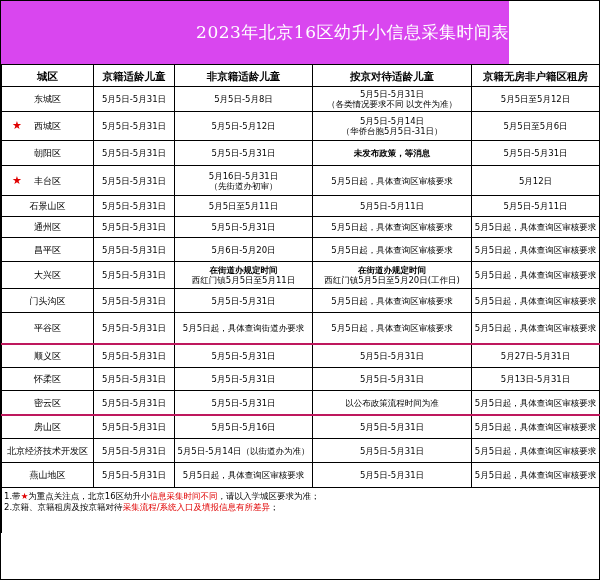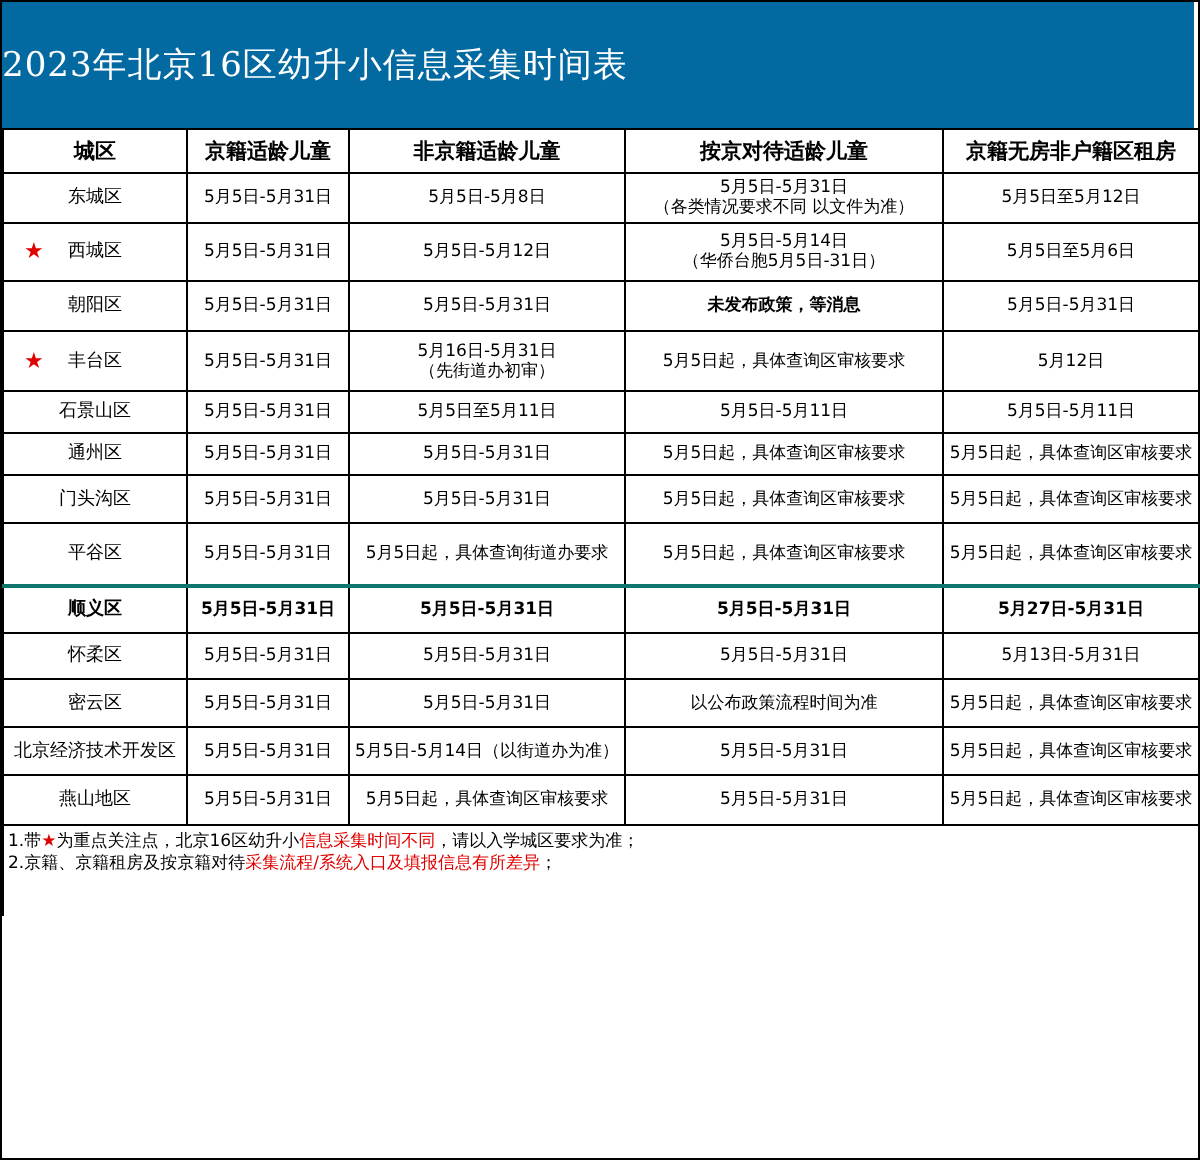--- a/index.html
+++ b/index.html
@@ -1,29 +1,29 @@
 <!DOCTYPE html>
 <html><head>
 <meta charset="utf-8">
 <style>
   html, body { margin: 0; padding: 0; background: #ffffff; }
   body { width: 600px; height: 580px; position: relative; overflow: hidden; font-family: "DejaVu Sans", "Liberation Sans", sans-serif; color: #000; }
   .sheet { position: absolute; left: 0; top: 0; width: 598px; height: 578px; border: 1px solid #000; background: #fff; }
-  .title-bar { position: absolute; left: 0; top: 0; width: 596px; height: 63px; background: #0369a1; display: flex; align-items: center; justify-content: flex-start; }
+  .title-bar { position: absolute; left: 0; top: 0; width: 508px; height: 63px; background: #d946ef; display: flex; align-items: center; justify-content: flex-end; }
   .title-bar span { color: #ffffff; font-family: "DejaVu Serif", "Liberation Serif", serif; font-size: 17px; letter-spacing: 0.5px; }
   table { position: absolute; left: 0; top: 63px; border-collapse: collapse; table-layout: fixed; width: 598px; }
   col.c1 { width: 92px; } col.c2 { width: 81px; } col.c3 { width: 138px; } col.c4 { width: 159px; } col.c5 { width: 128px; }
   td, th { border: 1px solid #000; text-align: center; vertical-align: middle; padding: 0 2px; font-size: 8.5px; line-height: 10px; overflow: hidden; }
   th { font-size: 10.5px; font-weight: bold; height: 21px; }
   .district { position: relative; font-size: 9px; }
   .star { position: absolute; left: 10px; top: 50%; transform: translateY(-50%); color: #e00000; font-size: 11px; }
   .bold { font-weight: bold; }
   .note-row td { text-align: left; vertical-align: top; padding: 3px 2px; font-size: 8.5px; line-height: 11px; border-bottom: none; }
   .red { color: #e00000; }
-  .thick-top td { border-top: 2px solid #0f766e; font-weight: bold; }
+  .thick-top td { border-top: 2px solid #be185d; }
 </style>
 </head>
 <body>
 
 <div class="sheet">
   <div class="title-bar">
     <span>2023年北京16区幼升小信息采集时间表</span>
   </div>
 
   <table>
@@ -131,20 +131,52 @@
             <div>5月5日-5月31日</div>
           </td>
           <td style="height: 20px;">
             <div>5月5日起，具体查询区审核要求</div>
           </td>
           <td style="height: 20px;">
             <div>5月5日起，具体查询区审核要求</div>
           </td>
         </tr>
         <tr>
+          <td class="district" style="height: 23px;"><span>昌平区</span></td>
+          <td style="height: 23px;">
+            <div>5月5日-5月31日</div>
+          </td>
+          <td style="height: 23px;">
+            <div>5月6日-5月20日</div>
+          </td>
+          <td style="height: 23px;">
+            <div>5月5日起，具体查询区审核要求</div>
+          </td>
+          <td style="height: 23px;">
+            <div>5月5日起，具体查询区审核要求</div>
+          </td>
+        </tr>
+        <tr>
+          <td class="district" style="height: 26px;"><span>大兴区</span></td>
+          <td style="height: 26px;">
+            <div>5月5日-5月31日</div>
+          </td>
+          <td style="height: 26px;">
+            <div class="bold">在街道办规定时间</div>
+            <div>西红门镇5月5日至5月11日</div>
+          </td>
+          <td style="height: 26px;">
+            <div class="bold">在街道办规定时间</div>
+            <div>西红门镇5月5日至5月20日(工作日)</div>
+          </td>
+          <td style="height: 26px;">
+            <div>5月5日起，具体查询区审核要求</div>
+          </td>
+        </tr>
+        <tr>
           <td class="district" style="height: 23px;"><span>门头沟区</span></td>
           <td style="height: 23px;">
             <div>5月5日-5月31日</div>
           </td>
           <td style="height: 23px;">
             <div>5月5日-5月31日</div>
           </td>
           <td style="height: 23px;">
             <div>5月5日起，具体查询区审核要求</div>
           </td>
@@ -202,20 +234,35 @@
           <td style="height: 23px;">
             <div>5月5日-5月31日</div>
           </td>
           <td style="height: 23px;">
             <div>5月5日-5月31日</div>
           </td>
           <td style="height: 23px;">
             <div>以公布政策流程时间为准</div>
           </td>
           <td style="height: 23px;">
+            <div>5月5日起，具体查询区审核要求</div>
+          </td>
+        </tr>
+        <tr class="thick-top">
+          <td class="district" style="height: 22px;"><span>房山区</span></td>
+          <td style="height: 22px;">
+            <div>5月5日-5月31日</div>
+          </td>
+          <td style="height: 22px;">
+            <div>5月5日-5月16日</div>
+          </td>
+          <td style="height: 22px;">
+            <div>5月5日-5月31日</div>
+          </td>
+          <td style="height: 22px;">
             <div>5月5日起，具体查询区审核要求</div>
           </td>
         </tr>
         <tr>
           <td class="district" style="height: 23px;"><span>北京经济技术开发区</span></td>
           <td style="height: 23px;">
             <div>5月5日-5月31日</div>
           </td>
           <td style="height: 23px; margin-top: 28px;">
             <div>5月5日-5月14日（以街道办为准）</div>

